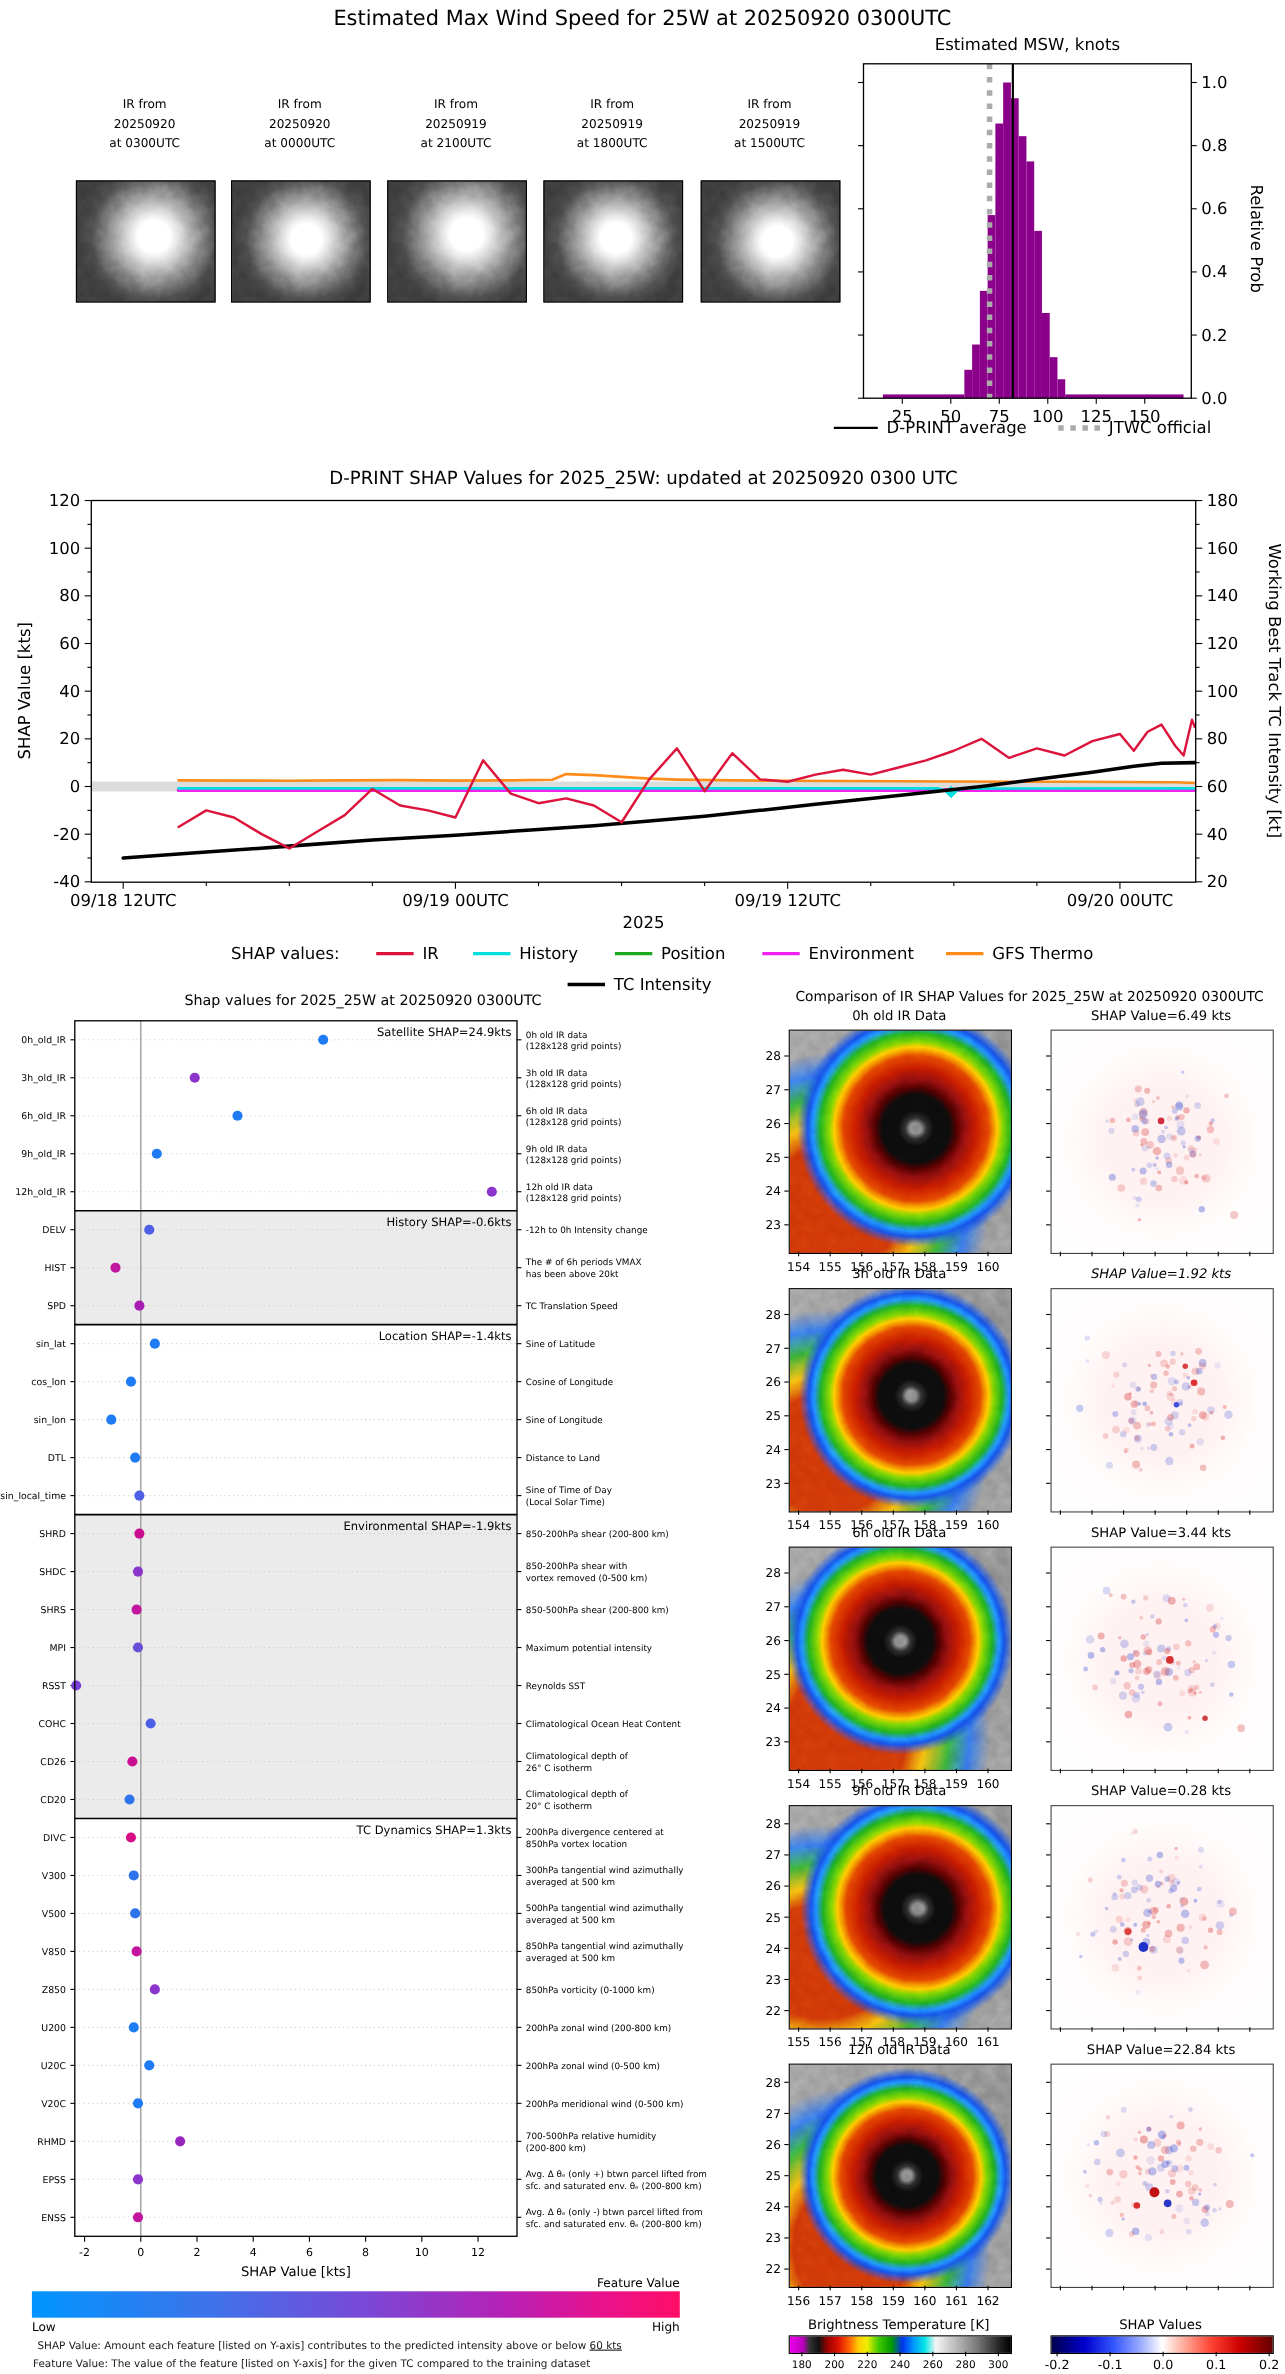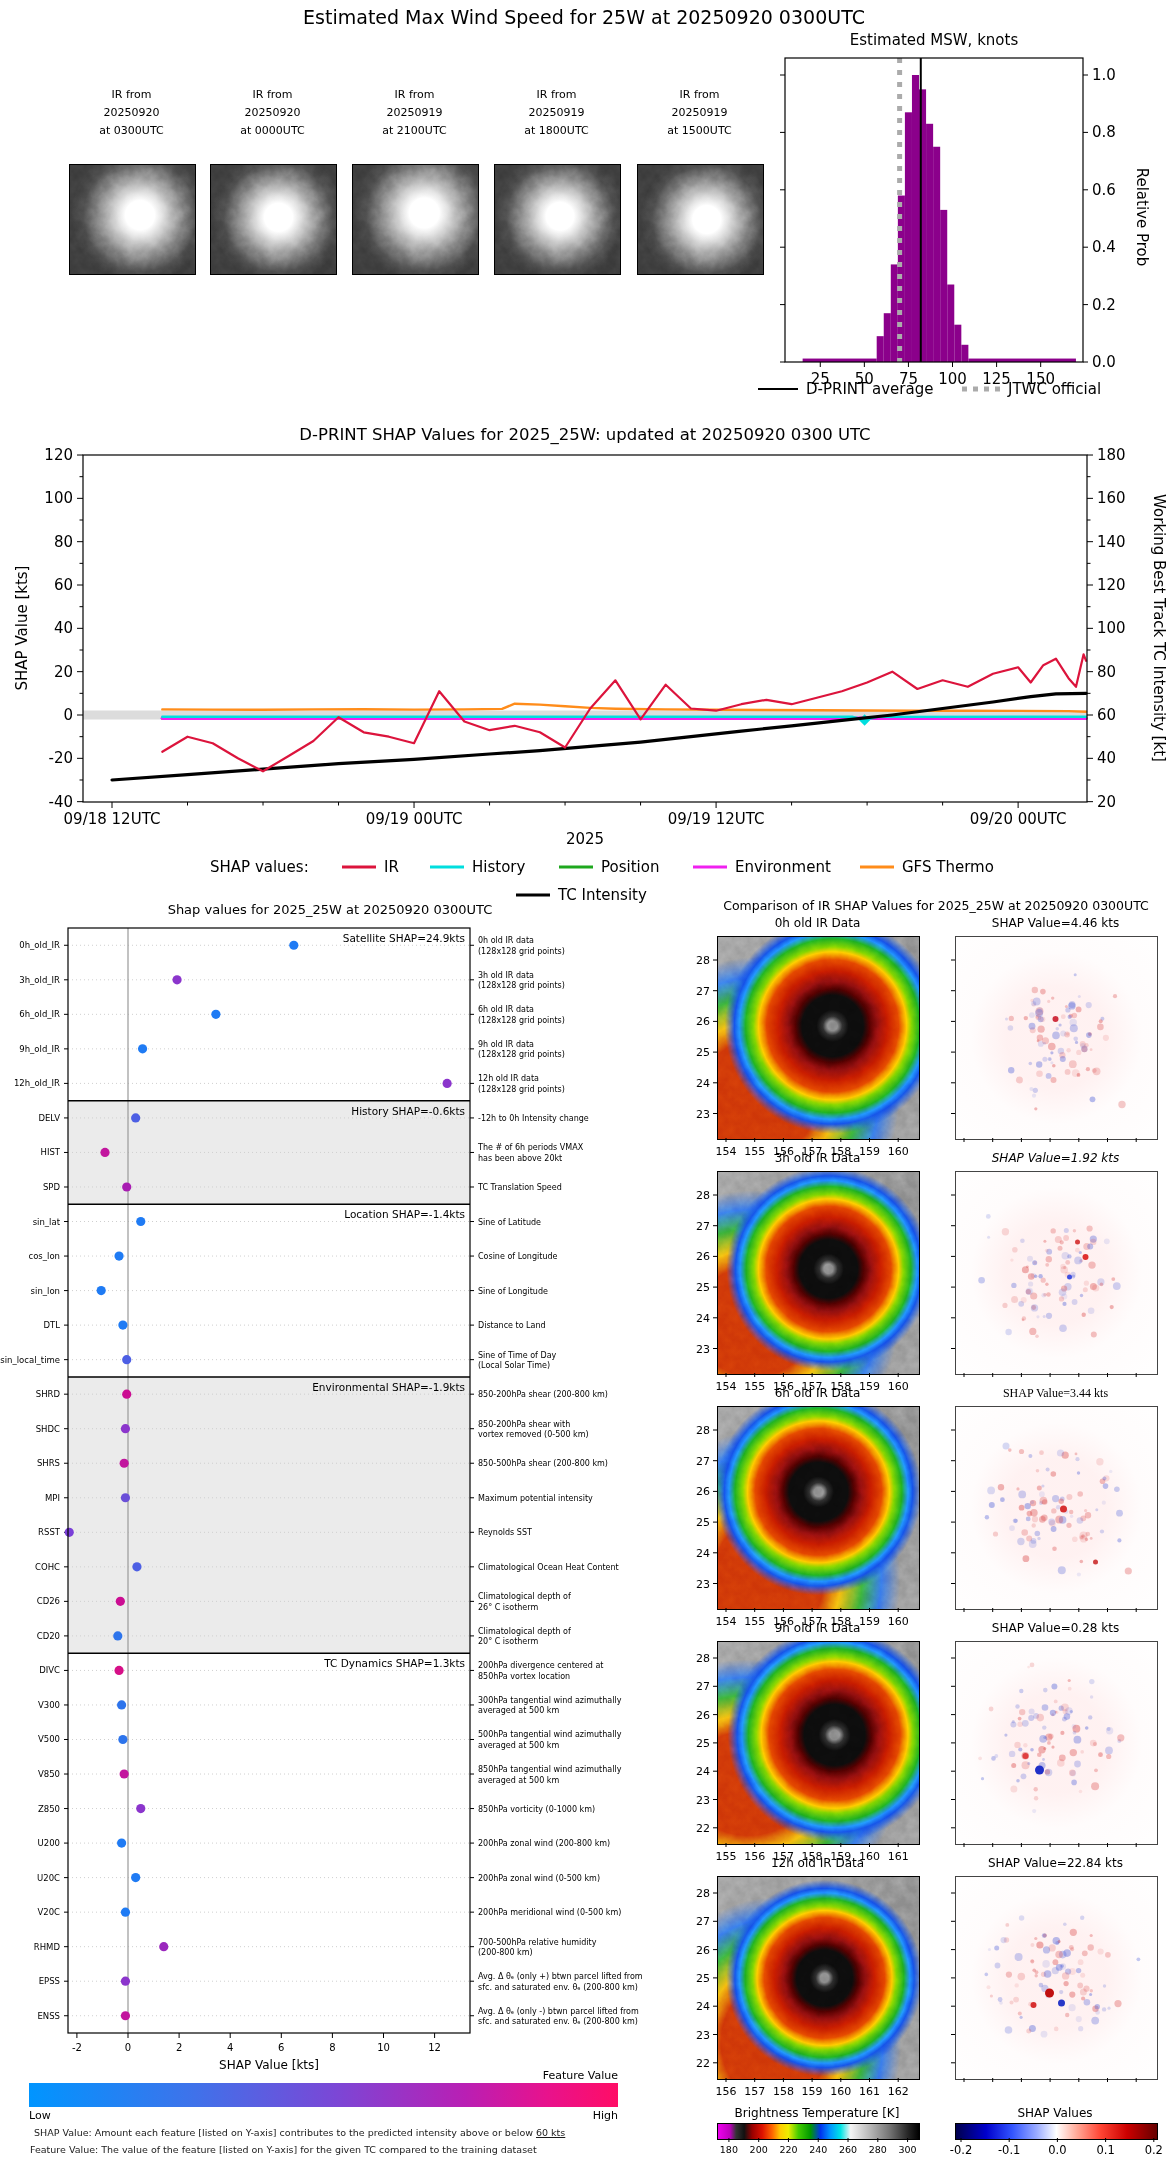--- a/index.html
+++ b/index.html
@@ -83,37 +83,37 @@
         <div>at 1500UTC</div>
       </div>
       <div class="abs ir-gray" style="left:637px;top:164px;width:125px;height:109px;--cx:55%;--cy:50%;">
         <svg class="grain">
           <rect width="100%" height="100%" filter="url(#grainf)"></rect>
         </svg>
       </div>
     </div>
   <div id="irrows">
       <div class="abs ctr fig-sub" style="left:717px;top:916px;width:201px;">0h old IR Data</div>
-      <div class="abs ctr fig-sub" style="left:955px;top:916px;width:201px;">SHAP Value=4.46 kts</div>
+      <div class="abs ctr fig-sub" style="left:955px;top:916px;width:201px;">SHAP Value=6.49 kts</div>
       <div class="abs ir-color" style="left:717px;top:936px;width:201px;height:202px;--cx:57%;--cy:44%;--bx:20%;--by:80%;">
         <svg class="grain">
           <rect width="100%" height="100%" filter="url(#grainf)"></rect>
         </svg>
       </div>
       <div class="abs shap-noise" style="left:955px;top:936px;width:201px;height:202px;"></div>
       <div class="abs ctr fig-sub" style="left:717px;top:1151px;width:201px;">3h old IR Data</div>
       <div class="abs ctr fig-sub" style="left:955px;top:1151px;width:201px;font-style:italic;">SHAP Value=1.92 kts</div>
       <div class="abs ir-color" style="left:717px;top:1171px;width:201px;height:202px;--cx:55%;--cy:48%;--bx:18%;--by:74%;">
         <svg class="grain">
           <rect width="100%" height="100%" filter="url(#grainf)"></rect>
         </svg>
       </div>
       <div class="abs shap-noise" style="left:955px;top:1171px;width:201px;height:202px;"></div>
       <div class="abs ctr fig-sub" style="left:717px;top:1386px;width:201px;">6h old IR Data</div>
-      <div class="abs ctr fig-sub" style="left:955px;top:1386px;width:201px;font-family:Liberation Serif, serif;">SHAP Value=3.44 kts</div>
+      <div class="abs ctr fig-sub" style="left:955px;top:1386px;width:201px;">SHAP Value=3.44 kts</div>
       <div class="abs ir-color" style="left:717px;top:1406px;width:201px;height:202px;--cx:50%;--cy:42%;--bx:25%;--by:85%;">
         <svg class="grain">
           <rect width="100%" height="100%" filter="url(#grainf)"></rect>
         </svg>
       </div>
       <div class="abs shap-noise" style="left:955px;top:1406px;width:201px;height:202px;"></div>
       <div class="abs ctr fig-sub" style="left:717px;top:1621px;width:201px;">9h old IR Data</div>
       <div class="abs ctr fig-sub" style="left:955px;top:1621px;width:201px;">SHAP Value=0.28 kts</div>
       <div class="abs ir-color" style="left:717px;top:1641px;width:201px;height:202px;--cx:58%;--cy:46%;--bx:15%;--by:70%;">
         <svg class="grain">

